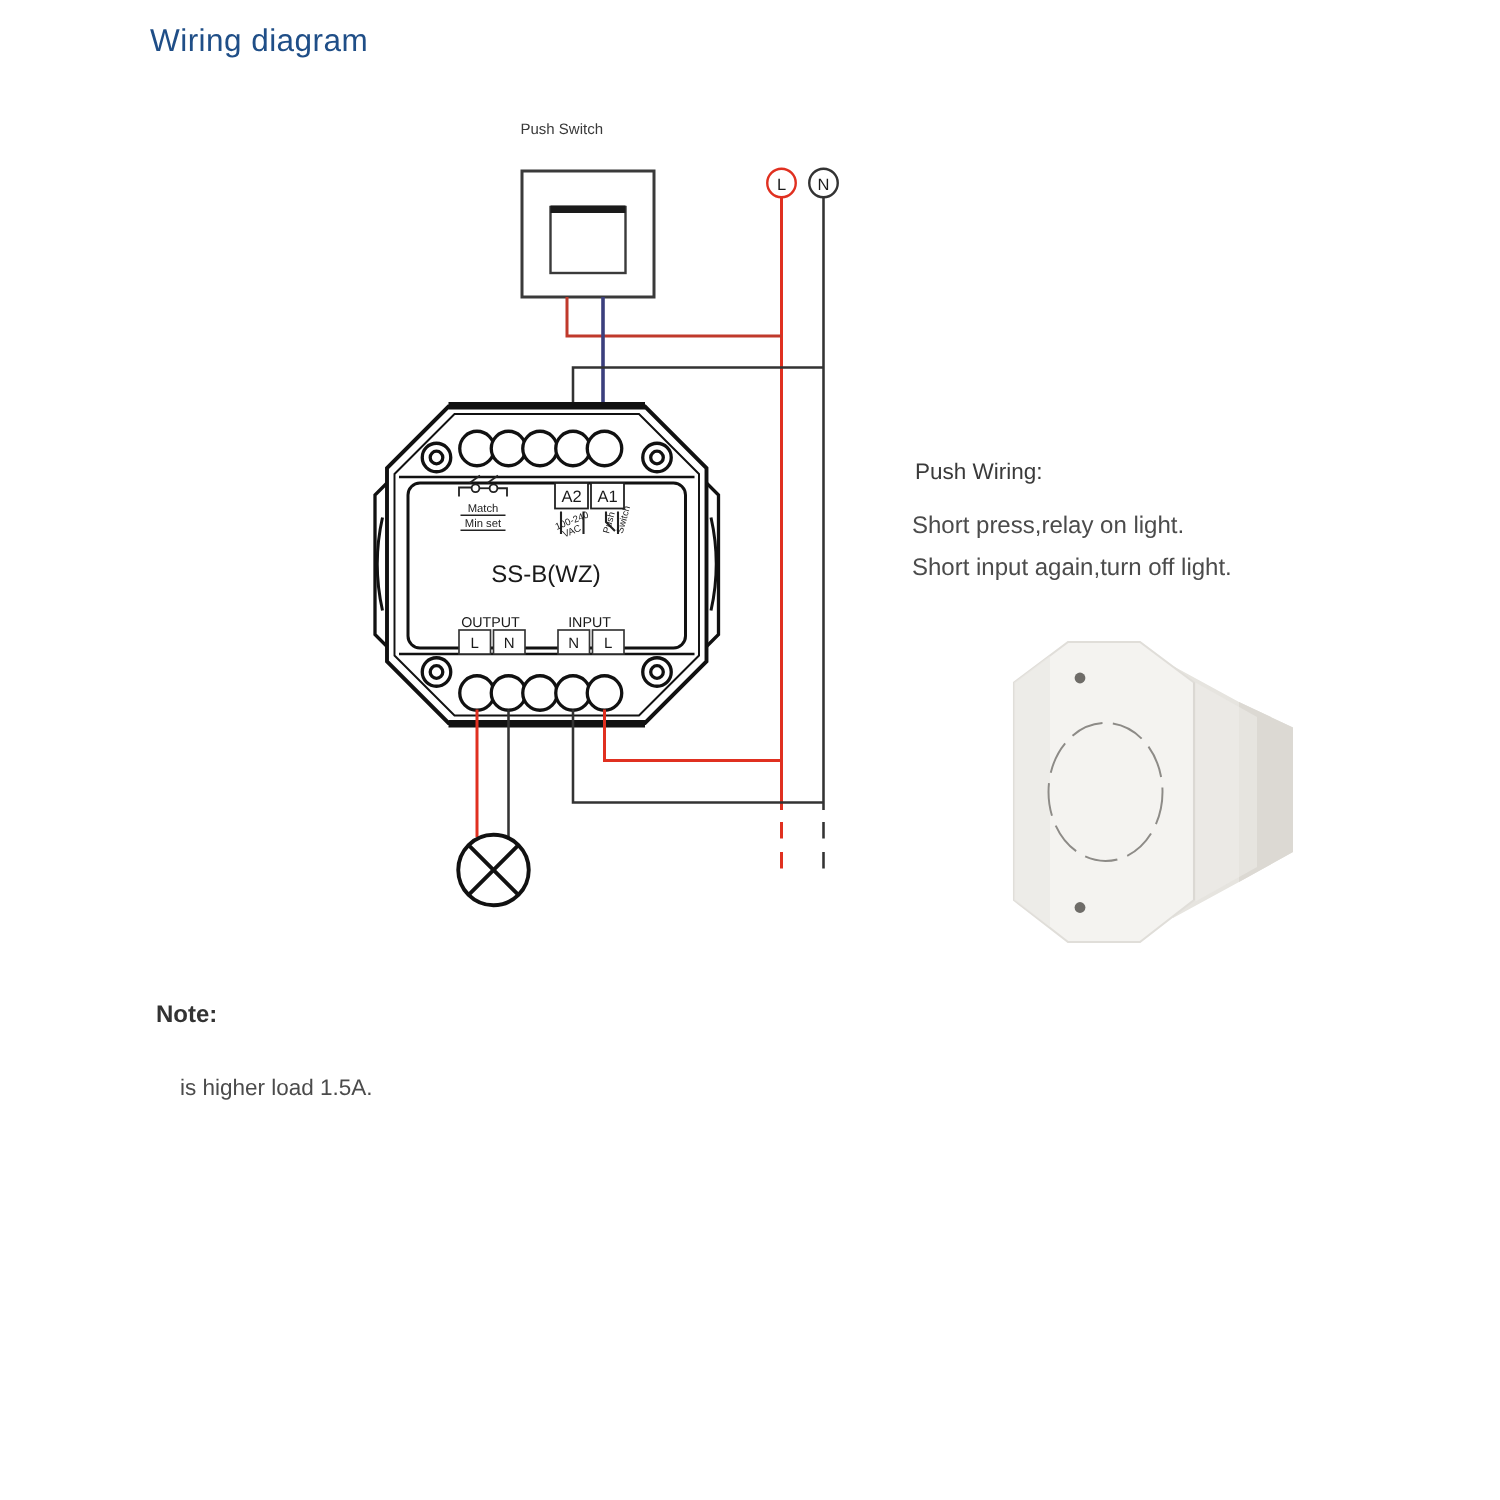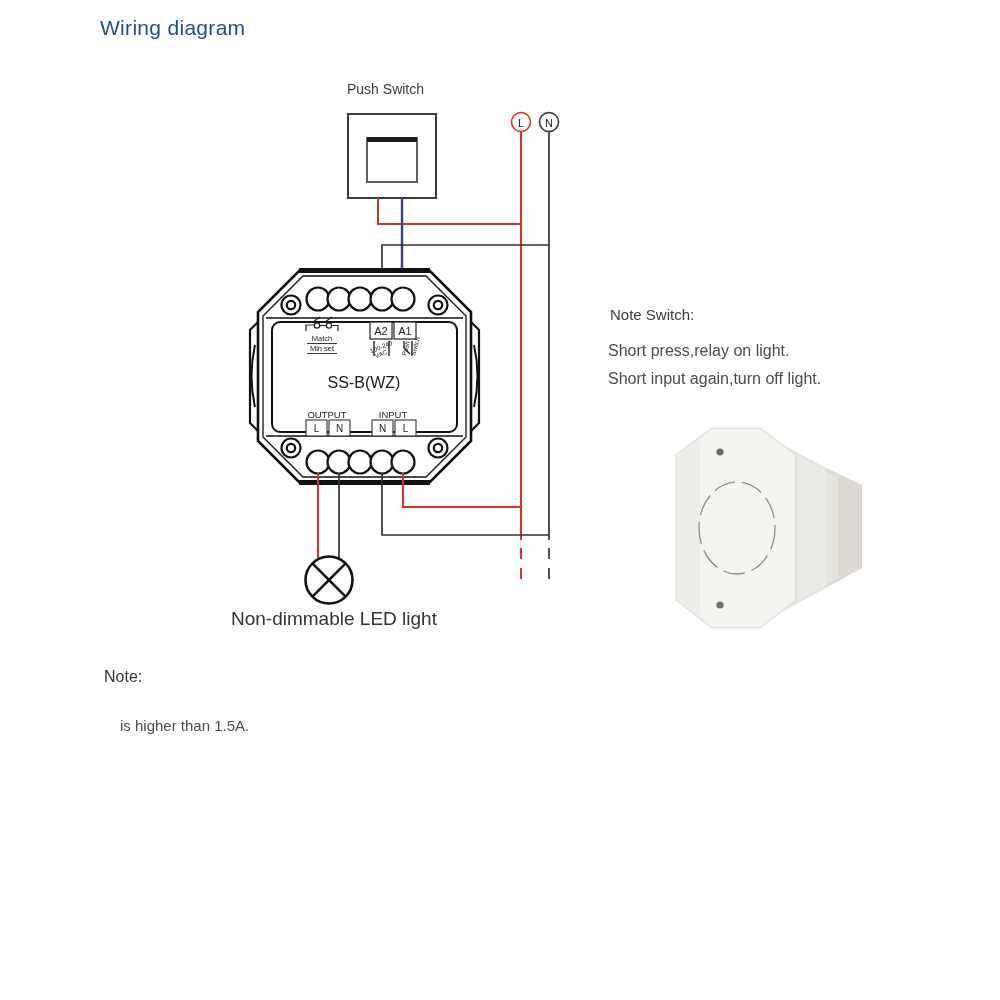--- a/index.html
+++ b/index.html
@@ -26,21 +26,21 @@
     font-family: "Liberation Sans", sans-serif;
   }
   .lbl {
     position: absolute;
     color: #4a4a4a;
     font-family: "Liberation Sans", sans-serif;
     white-space: nowrap;
   }
   #push-switch-caption {
     left: 347px; top: 81px;
-    font-size: 14px;
+    font-size: 10px;
     color: #3a3a3a;
   }
   #led-caption {
     left: 231px; top: 608px;
     font-size: 19px;
     color: #333333;
   }
   #ps-head {
     left: 610px; top: 306px;
     font-size: 15px;
@@ -53,20 +53,21 @@
   }
   #ps-line2 {
     left: 608px; top: 370px;
     font-size: 16px;
     color: #4b4b4b;
   }
   #note-head {
     left: 104px; top: 668px;
     font-size: 16px;
     color: #333333;
+    font-weight: bold;
   }
   #note-l1 {
     left: 120px; top: 693px;
     font-size: 15px;
     color: #4b4b4b;
   }
   #note-l2 {
     left: 120px; top: 717px;
     font-size: 15px;
     color: #4b4b4b;
@@ -267,22 +268,21 @@
 
       <ellipse cx="737" cy="528" rx="38" ry="46" fill="none" stroke="#8d8b87" stroke-width="1.3" stroke-dasharray="22 7"></ellipse>
 
       <circle cx="720" cy="452" r="3.6" fill="#6e6c68"></circle>
       <circle cx="720" cy="605" r="3.6" fill="#6e6c68"></circle>
     </g>
   </svg>
 
   <div id="push-switch-caption" class="lbl">Push Switch</div>
 
-  <div id="led-caption" class="lbl">Non-dimmable LED light</div>
-
-  <div id="ps-head" class="lbl">Note Switch:</div>
+
+  <div id="ps-head" class="lbl">Push Wiring:</div>
   <div id="ps-line1" class="lbl">Short press,relay on light.</div>
   <div id="ps-line2" class="lbl">Short input again,turn off light.</div>
 
   <div id="note-head" class="lbl">Note:</div>
-  <div id="note-l2" class="lbl">is higher than 1.5A.</div>
+  <div id="note-l2" class="lbl">is higher load 1.5A.</div>
 
 </div>
 
 </body></html>

